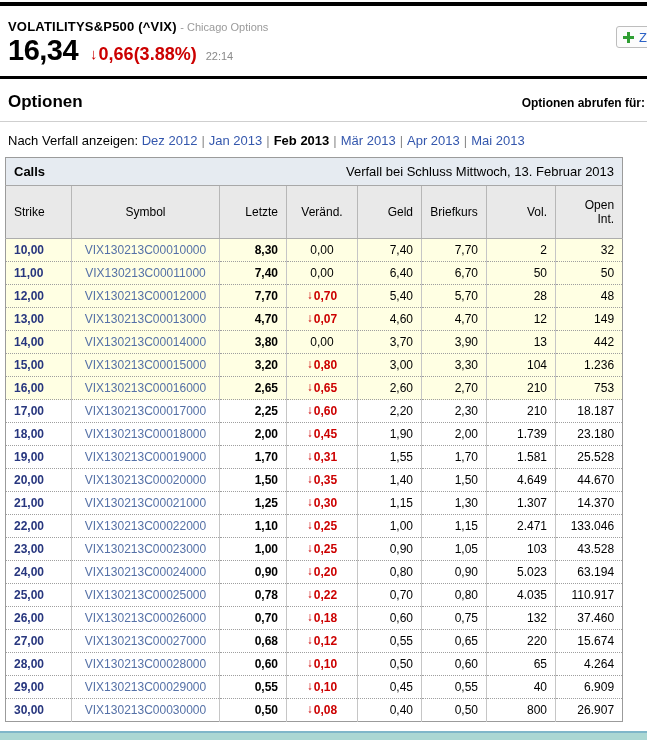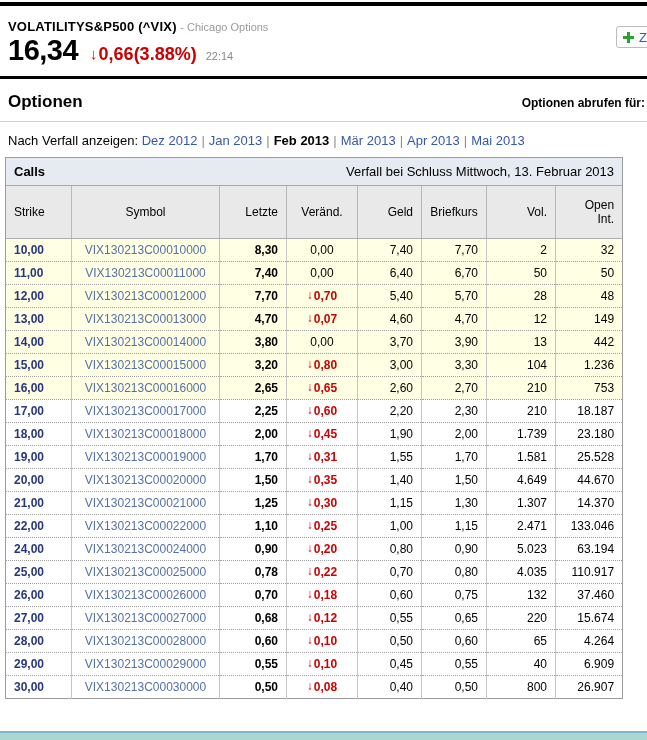--- a/index.html
+++ b/index.html
@@ -267,20 +267,30 @@
         <td class="cell c0"><a class="strike-link">22,00</a></td>
         <td class="cell c1"><a class="symbol-link">VIX130213C00022000</a></td>
         <td class="cell c2"><span>1,10</span></td>
         <td class="cell c3"><span class="chg-down"><span class="dn-arrow">↓</span>0,25</span></td>
         <td class="cell c4"><span>1,00</span></td>
         <td class="cell c5"><span>1,15</span></td>
         <td class="cell c6"><span>2.471</span></td>
         <td class="cell c7"><span>133.046</span></td>
       </tr>
       <tr class="row">
+        <td class="cell c0"><a class="strike-link">23,00</a></td>
+        <td class="cell c1"><a class="symbol-link">VIX130213C00023000</a></td>
+        <td class="cell c2"><span>1,00</span></td>
+        <td class="cell c3"><span class="chg-down"><span class="dn-arrow">↓</span>0,25</span></td>
+        <td class="cell c4"><span>0,90</span></td>
+        <td class="cell c5"><span>1,05</span></td>
+        <td class="cell c6"><span>103</span></td>
+        <td class="cell c7"><span>43.528</span></td>
+      </tr>
+      <tr class="row">
         <td class="cell c0"><a class="strike-link">24,00</a></td>
         <td class="cell c1"><a class="symbol-link">VIX130213C00024000</a></td>
         <td class="cell c2"><span>0,90</span></td>
         <td class="cell c3"><span class="chg-down"><span class="dn-arrow">↓</span>0,20</span></td>
         <td class="cell c4"><span>0,80</span></td>
         <td class="cell c5"><span>0,90</span></td>
         <td class="cell c6"><span>5.023</span></td>
         <td class="cell c7"><span>63.194</span></td>
       </tr>
       <tr class="row">

